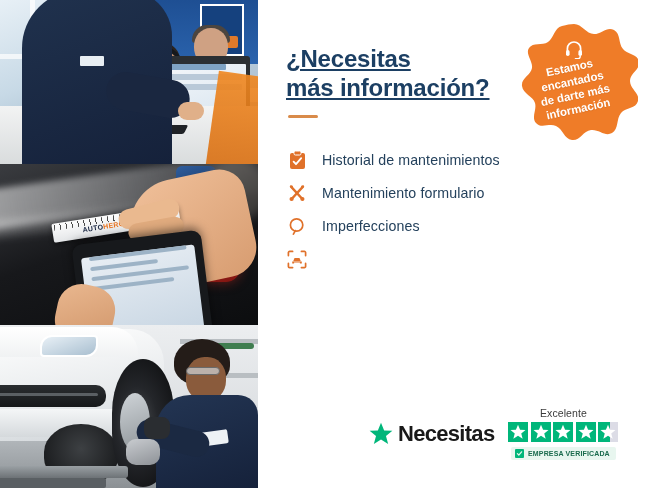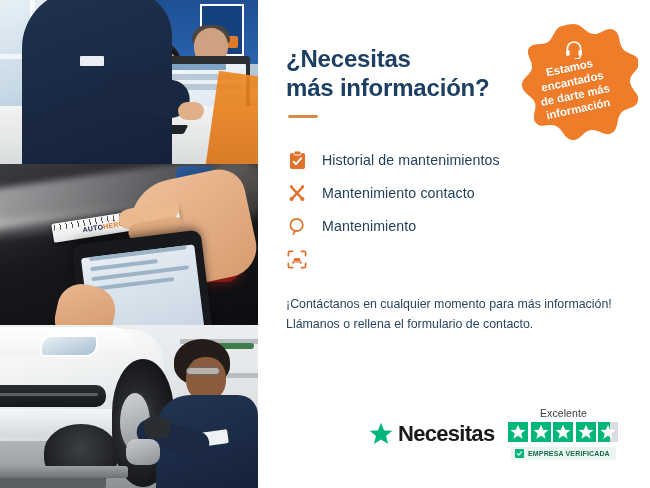--- a/index.html
+++ b/index.html
@@ -189,20 +189,21 @@
   
   .content{
     position:relative;
     flex:1 1 auto;
     padding:44px 24px 0 28px;
   }
   .heading{
     font-size:24px; line-height:1.22; font-weight:700;
     color:#1c3f63; letter-spacing:-.2px;
     max-width:240px;
+    text-decoration:underline;
   }
   .rule{
     width:30px; height:3px; background:#d98b4a;
     border-radius:2px; margin:12px 0 0 2px;
   }
 
   .features{ list-style:none; margin:26px 0 0 0; }
   .feature{
     display:flex; align-items:center;
     gap:14px;
@@ -409,55 +410,51 @@
             <g stroke="#e0712a" stroke-width="2.4" stroke-linecap="round">
               <path d="M4 3.6 L15.6 16.2"></path>
               <path d="M16 3.6 L4.4 16.2"></path>
             </g>
             <path d="M3.2 2.6 l2.6 .2 .2 2.6 -2.2 -.4 z" fill="#e0712a"></path>
             <path d="M16.8 2.6 l-2.6 .2 -.2 2.6 2.2 -.4 z" fill="#e0712a"></path>
             <circle cx="15.4" cy="16" r="2.1" fill="#e0712a"></circle>
             <circle cx="4.6" cy="16" r="2.1" fill="#e0712a"></circle>
           </svg>
         </span>
-        <span class="lbl">Mantenimiento contacto</span>
+        <span class="lbl">Mantenimiento formulario</span>
       </li>
 
       <li class="feature">
         <span class="ico">
           <svg width="19" height="19" viewBox="0 0 19 19">
             <circle cx="8.6" cy="8" r="6.2" fill="none" stroke="#e0712a" stroke-width="1.7"></circle>
             <path d="M7.4 13.6 L5.4 17.2" fill="none" stroke="#e0712a" stroke-width="1.7" stroke-linecap="round"></path>
           </svg>
         </span>
-        <span class="lbl">Mantenimiento</span>
+        <span class="lbl">Imperfecciones</span>
       </li>
 
       <li class="feature">
         <span class="ico">
           <svg width="20" height="19" viewBox="0 0 20 19">
             <g fill="none" stroke="#e0712a" stroke-width="1.7" stroke-linecap="round">
               <path d="M1.4 5.6 V2.6 a1.2 1.2 0 0 1 1.2 -1.2 H5.6"></path>
               <path d="M14.4 1.4 H17.4 a1.2 1.2 0 0 1 1.2 1.2 V5.6"></path>
               <path d="M18.6 13.4 V16.4 a1.2 1.2 0 0 1 -1.2 1.2 H14.4"></path>
               <path d="M5.6 17.6 H2.6 a1.2 1.2 0 0 1 -1.2 -1.2 V13.4"></path>
             </g>
             <path d="M5.2 11.4 h9.6 v2.1 h-1.9 v-.9 h-5.8 v.9 h-1.9 z" fill="#e0712a"></path>
             <path d="M6.2 11.2 l1.3 -3.1 h5 l1.3 3.1 z" fill="#e0712a"></path>
           </svg>
         </span>
       </li>
 
 
     </ul>
 
-    <p class="blurb">
-      <span>¡Contáctanos en cualquier momento para más información!</span><br>
-      <span>Llámanos o rellena el formulario de contacto.</span>
-    </p>
 
     <div class="badge">
       <svg class="burst" viewBox="0 0 128 128">
         <path fill="#ef7c28" d="
           M64 2
           C72 2 76 12 84 12 C92 12 97 4 104 8 C111 12 108 21 113 27
           C118 33 128 32 129 40 C130 48 120 51 120 59
           C120 67 130 71 128 79 C126 87 116 85 111 91
           C106 97 109 107 102 111 C95 115 89 107 81 108
           C73 109 70 119 62 118 C54 117 53 107 46 104

